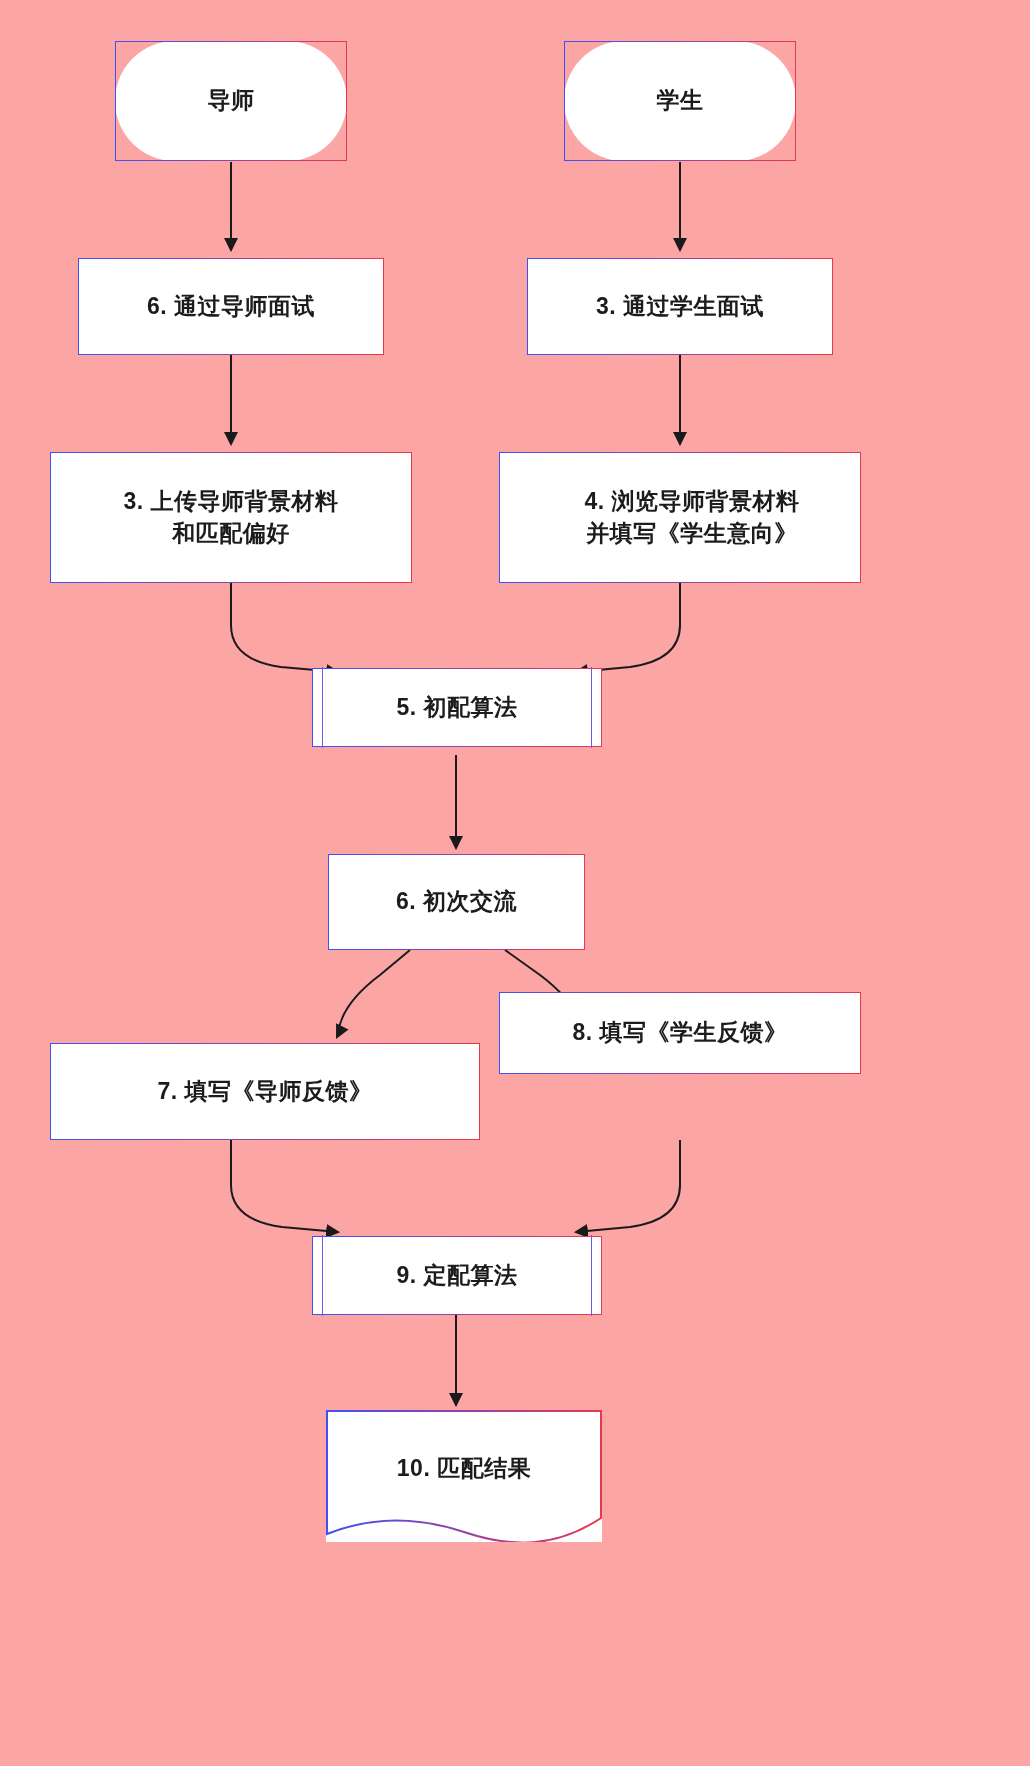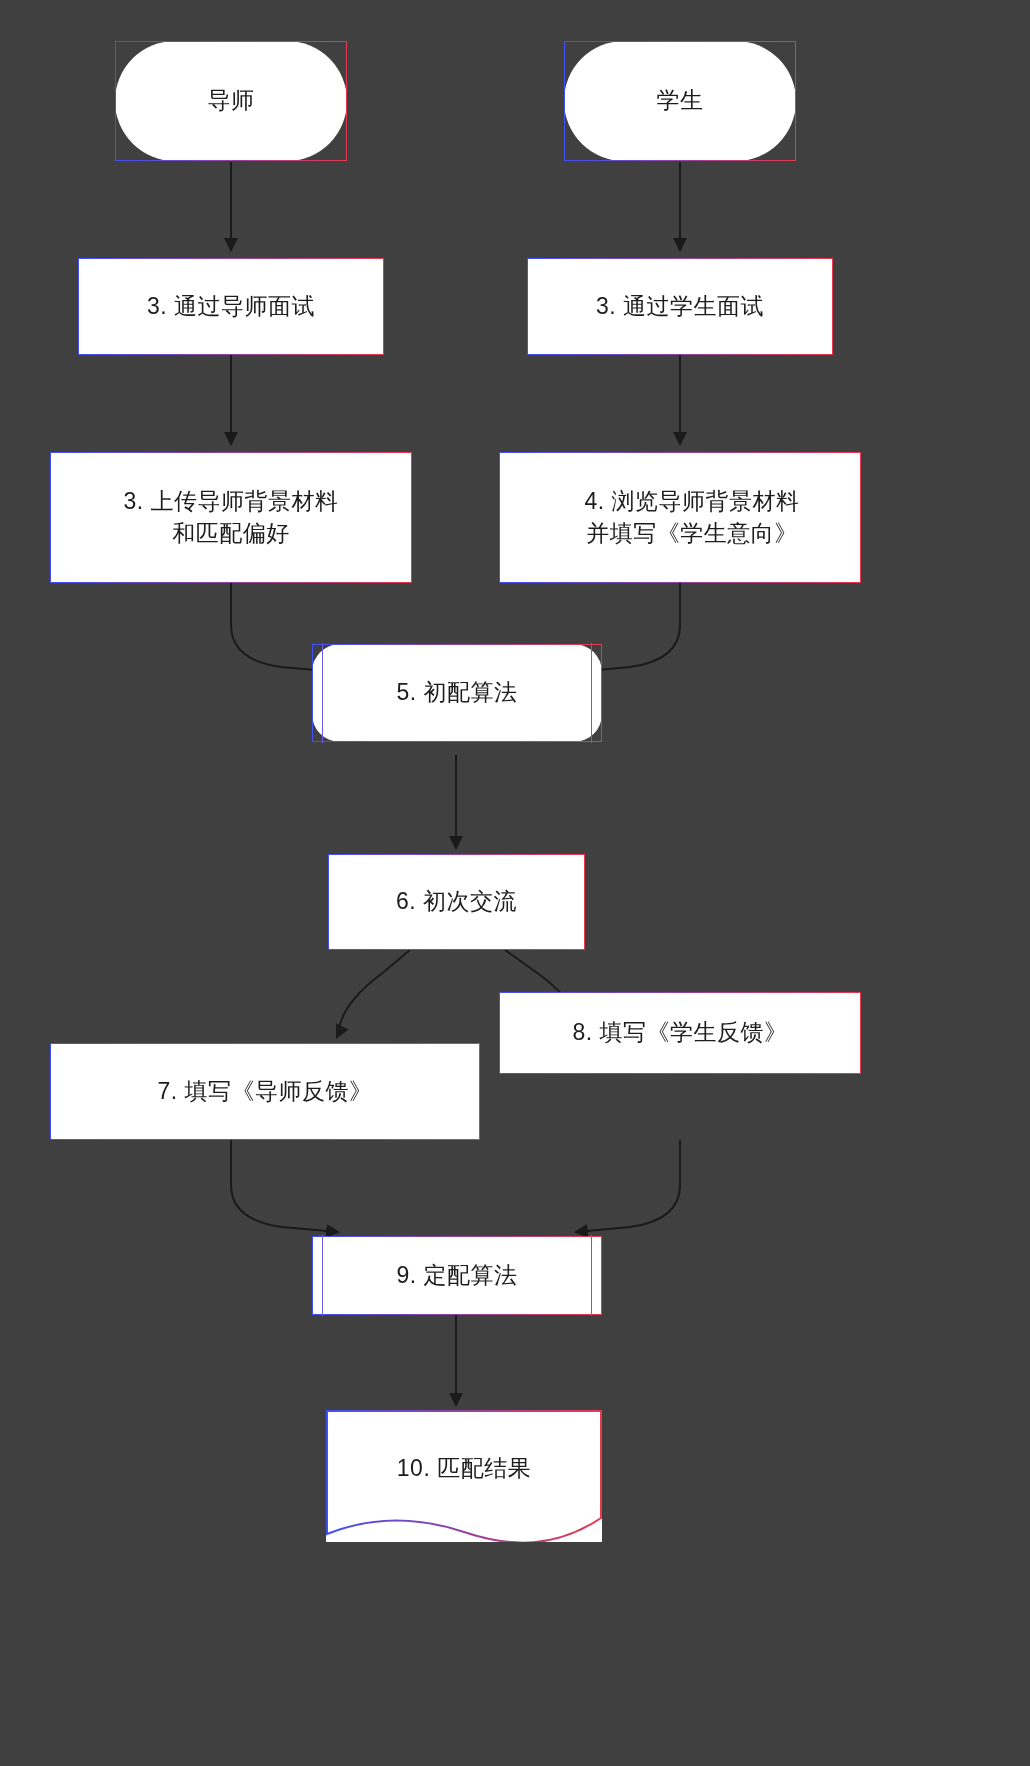--- a/index.html
+++ b/index.html
@@ -7,22 +7,23 @@
     padding: 0;
     background: #ffffff;
   }
   body {
     font-family: "Liberation Sans", "DejaVu Sans", sans-serif;
   }
   #canvas {
     position: relative;
     width: 1030px;
     height: 1766px;
-    background: #404040;
+    background: #fca5a5;
     overflow: hidden;
+    font-weight: bold;
   }
   svg.edges {
     position: absolute;
     left: 0;
     top: 0;
     width: 1030px;
     height: 1766px;
     pointer-events: none;
   }
   .node {
@@ -128,42 +129,42 @@
   </div>
 
   <div class="node stadium" style="left:564px; top:41px; width:232px; height:120px;
               border-image: linear-gradient(to right,#4150f5,#e8384f) 1;
               border-image-slice:1; border-radius:999px;">
     <span class="label">学生</span>
   </div>
 
   <div class="node rect" style="left:78px; top:258px; width:306px; height:97px;
               border-image: linear-gradient(to right,#4150f5,#e8384f) 1; border-image-slice:1;">
-    <span class="label">3. 通过导师面试</span>
+    <span class="label">6. 通过导师面试</span>
   </div>
 
   <div class="node rect" style="left:527px; top:258px; width:306px; height:97px;
               border-image: linear-gradient(to right,#4150f5,#e8384f) 1; border-image-slice:1;">
     <span class="label">3. 通过学生面试</span>
   </div>
 
   <div class="node rect" style="left:50px; top:452px; width:362px; height:131px;
               border-image: linear-gradient(to right,#4150f5,#e8384f) 1; border-image-slice:1;justify-content:center;">
     <span class="label">3. 上传导师背景材料
 和匹配偏好</span>
   </div>
 
   <div class="node rect" style="left:499px; top:452px; width:362px; height:131px;
               border-image: linear-gradient(to right,#4150f5,#e8384f) 1; border-image-slice:1;padding-left:24px;">
     <span class="label">4. 浏览导师背景材料
 并填写《学生意向》</span>
   </div>
 
-  <div class="node subroutine" style="left:312px; top:644px; width:290px; height:98px;
-              border-image: linear-gradient(to right,#4150f5,#e8384f) 1; border-image-slice:1;border-radius:28px;">
+  <div class="node subroutine" style="left:312px; top:668px; width:290px; height:79px;
+              border-image: linear-gradient(to right,#4150f5,#e8384f) 1; border-image-slice:1;">
     <span class="label">5. 初配算法</span>
   </div>
 
   <div class="node rect" style="left:328px; top:854px; width:257px; height:96px;
               border-image: linear-gradient(to right,#4150f5,#e8384f) 1; border-image-slice:1;">
     <span class="label">6. 初次交流</span>
   </div>
 
   <div class="node rect" style="left:50px; top:1043px; width:430px; height:97px;
               border-image: linear-gradient(to right,#4150f5,#e8384f) 1; border-image-slice:1;">

